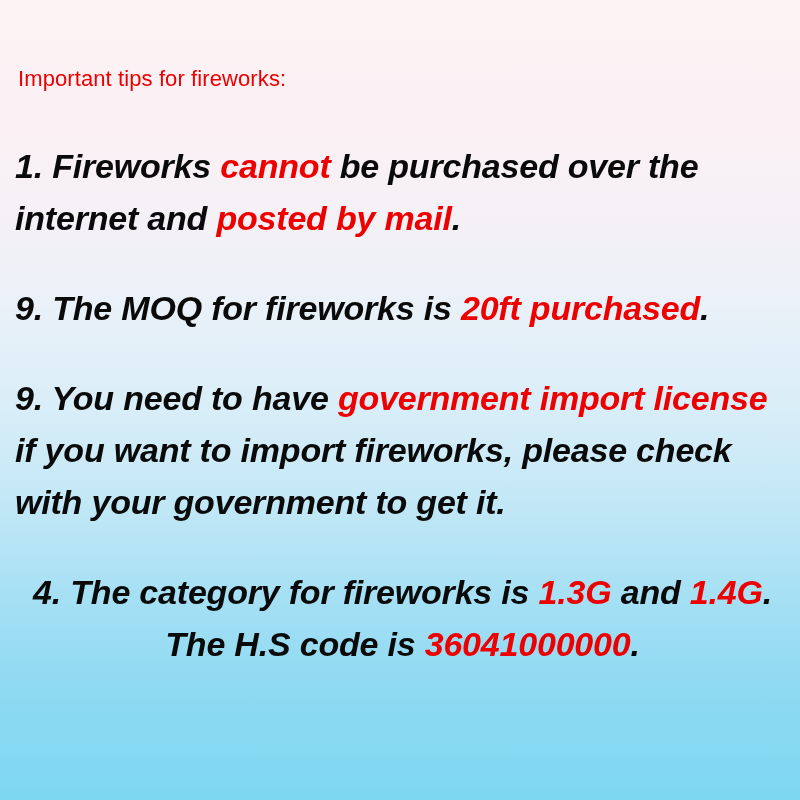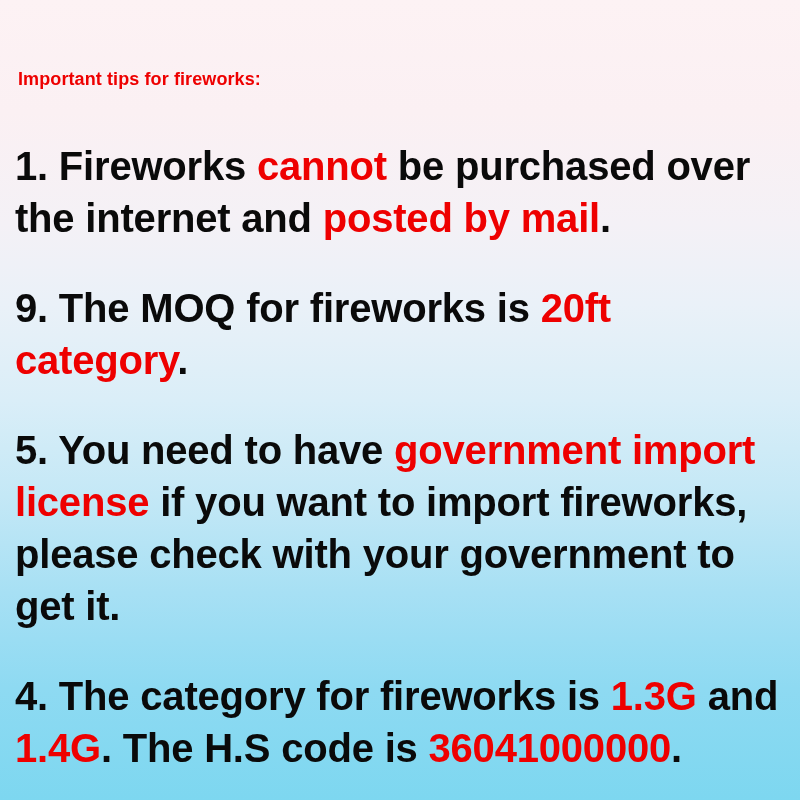--- a/index.html
+++ b/index.html
@@ -30,49 +30,51 @@
     overflow: hidden;
   }
   #content {
     position: absolute;
     left: 15px;
     top: 62px;
     width: 775px;
   }
   .heading {
     color: #ee0000;
-    font-size: 18px;
-    font-weight: bold;
+    font-size: 22px;
+    font-weight: normal;
     line-height: 34px;
     letter-spacing: 0.1px;
     margin: 0 0 44px 3px;
     white-space: nowrap;
   }
   .tip {
     color: #0a0a0a;
-    font-size: 40px;
+    font-size: 34px;
     font-weight: bold;
     line-height: 52px;
     letter-spacing: -0.2px;
     margin: 0 0 38px 0;
     word-spacing: 0px;
+    font-style: italic;
   }
   .tip:last-child {
     margin-bottom: 0;
+    text-align: center;
   }
   .hl {
     color: #ee0000;
   }
 </style>
 </head>
 <body>
 
 <div id="poster">
   <div id="content">
     <h1 class="heading">Important tips for fireworks:</h1>
     <div id="tips-container">
         <p class="tip"><span>1. Fireworks </span><span class="hl">cannot</span><span> be purchased over the internet and </span><span class="hl">posted by mail</span><span>.</span></p>
-        <p class="tip"><span>9. The MOQ for fireworks is </span><span class="hl">20ft category</span><span>.</span></p>
-        <p class="tip"><span>5. You need to have </span><span class="hl">government import license</span><span> if you want to import fireworks, please check with your government to get it.</span></p>
+        <p class="tip"><span>9. The MOQ for fireworks is </span><span class="hl">20ft purchased</span><span>.</span></p>
+        <p class="tip"><span>9. You need to have </span><span class="hl">government import license</span><span> if you want to import fireworks, please check with your government to get it.</span></p>
         <p class="tip"><span>4. The category for fireworks is </span><span class="hl">1.3G</span><span> and </span><span class="hl">1.4G</span><span>. The H.S code is </span><span class="hl">36041000000</span><span>.</span></p>
       </div>
   </div>
 </div>
 
 </body></html>

